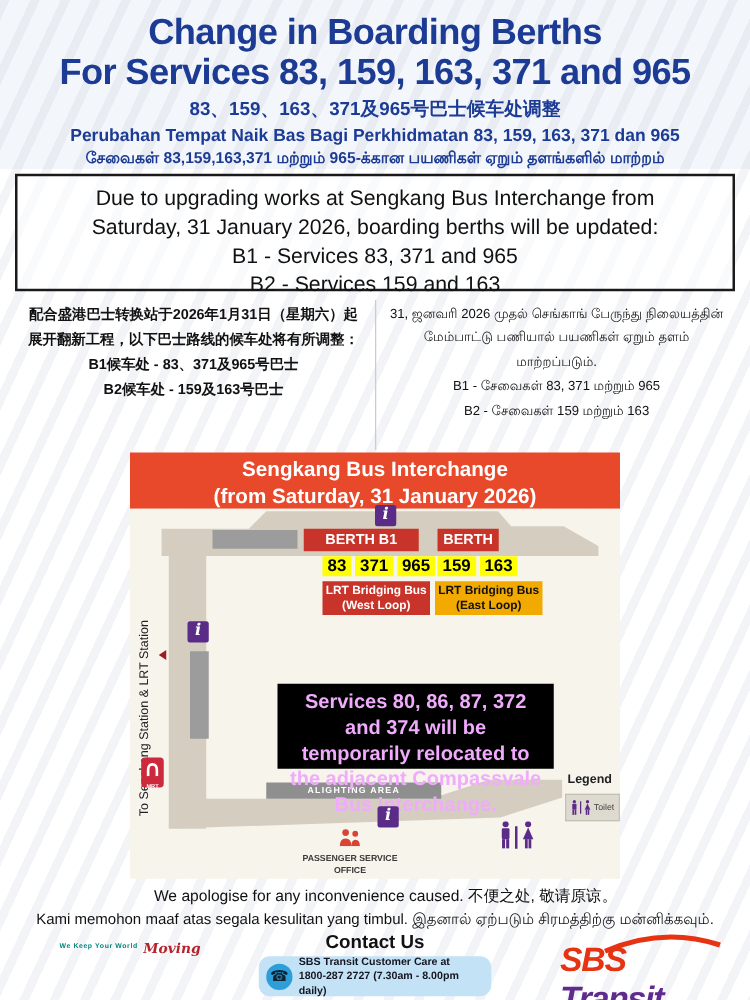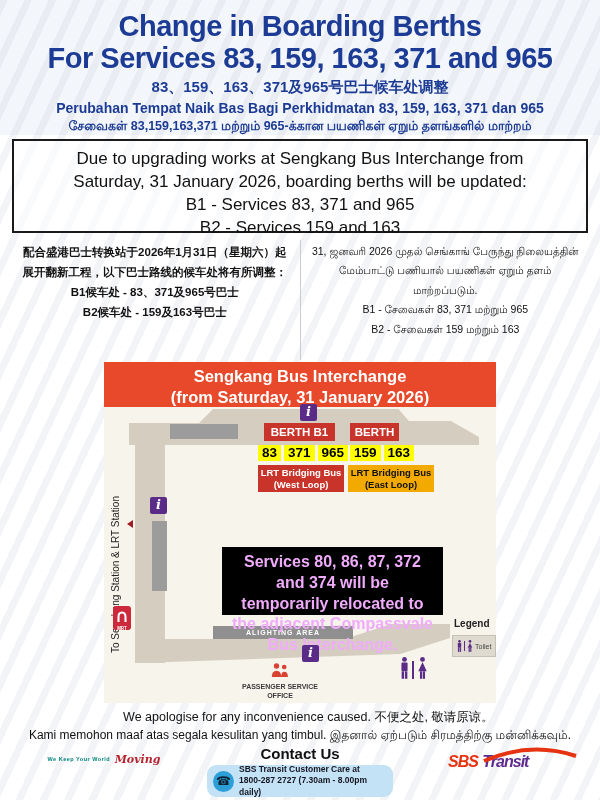--- a/index.html
+++ b/index.html
@@ -49,21 +49,21 @@
 
   .info-i { position:absolute; width:17px; height:17px; background:#5b2c87; border-radius:2px;
     color:#fff; font-family:"DejaVu Serif", serif; font-style:italic; font-weight:bold;
     font-size:13px; text-align:center; line-height:16px; z-index:5; }
   .i-top { left:196px; top:-3px; }
   .i-left { left:46px; top:90px; }
   .i-bottom { left:198px; top:238px; }
 
   .berth { position:absolute; top:16px; height:18px; background:#c9342a; color:#fff;
     font-weight:bold; font-size:11.5px; text-align:center; line-height:18px; z-index:4; }
-  .berth.b1 { left:160px; width:71px; }
+  .berth.b1 { left:139px; width:92px; }
   .berth.b2 { left:246px; width:49px; }
 
   .chips { position:absolute; top:38px; display:flex; gap:3px; z-index:4; }
   .chips.b1 { left:154px; }
   .chips.b2 { left:246px; }
   .chip { background:#ffff00; color:#000; font-weight:bold; font-size:13.5px;
     padding:0 4px; line-height:16px; }
 
   .loop { position:absolute; top:58px; width:86px; height:27px; text-align:center;
     font-weight:bold; font-size:9.5px; line-height:1.3; padding-top:2px; z-index:4; }
@@ -119,21 +119,21 @@
   .contact { position:absolute; left:185px; top:745px; width:230px; text-align:center; }
   .contact-title { font-size:15px; font-weight:bold; color:#111; }
   .contact-pill { margin-top:3px; margin-left:auto; margin-right:auto; width:186px; height:32px;
     background:#c3e2f6; border-radius:9px; display:flex; align-items:center; padding:0 6px; gap:5px; }
   .phone-circle { width:21px; height:21px; border-radius:50%; background:#2d9fd8;
     color:#123; font-size:12px; line-height:21px; text-align:center; flex:0 0 21px; }
   .contact-lines { text-align:left; color:#15151f; font-size:8.5px; line-height:1.35; font-weight:bold; }
 
   .sbs { position:absolute; left:448px; top:753px; width:130px; }
   .sbs-swoosh { position:absolute; left:34px; top:-6px; }
-  .sbs-text { font-style:italic; font-weight:bold; font-size:16px; letter-spacing:-1px; }
+  .sbs-text { font-style:italic; font-weight:bold; font-size:27px; letter-spacing:-1px; }
   .sbs-red { color:#e63312; }
   .sbs-purple { color:#5f2b8e; }
 </style>
 </head>
 <body>
 
 <div class="poster">
 
   <div class="hdr">
     <div class="t1">Change in Boarding Berths</div>

